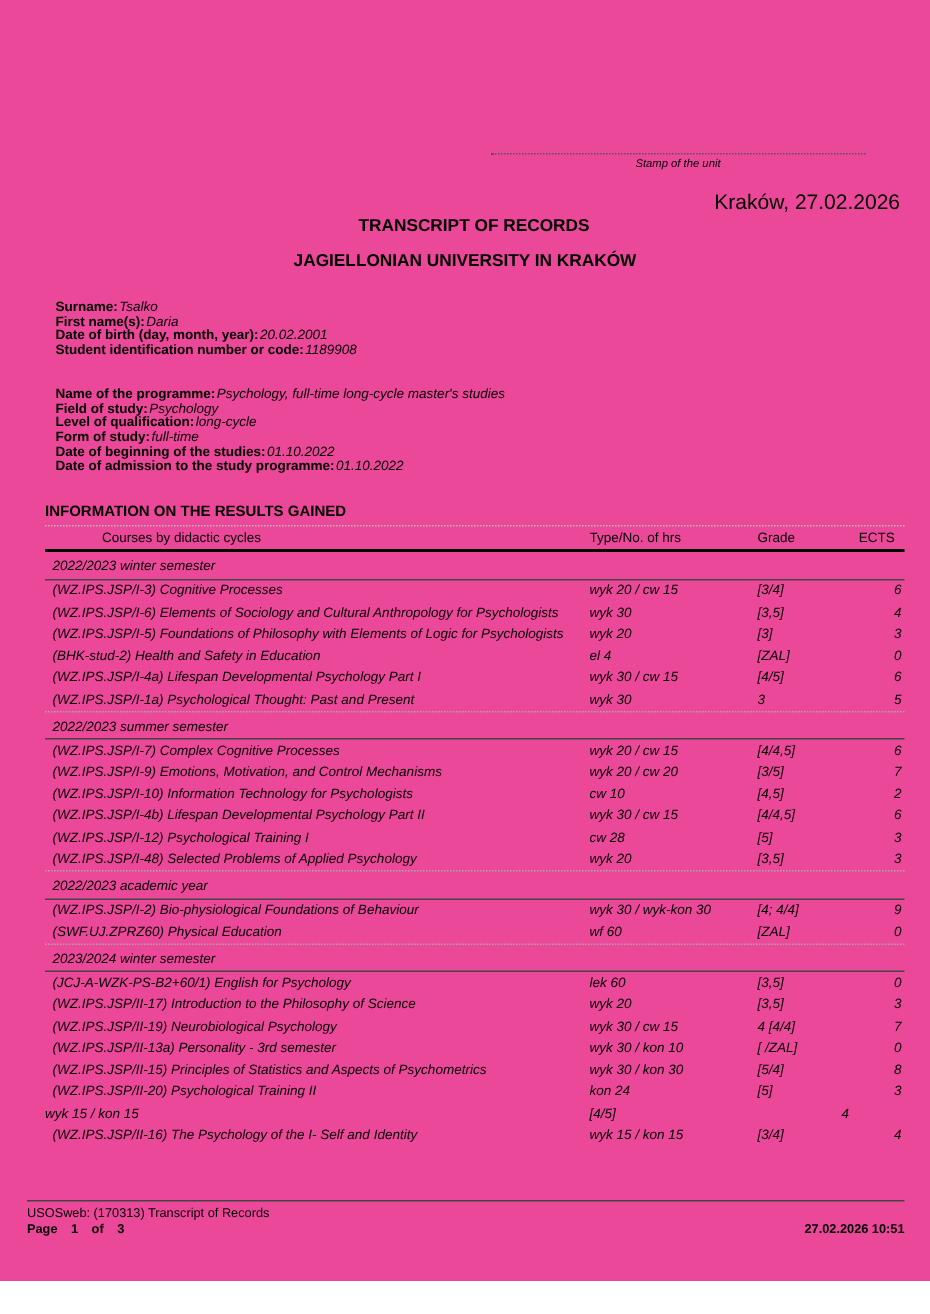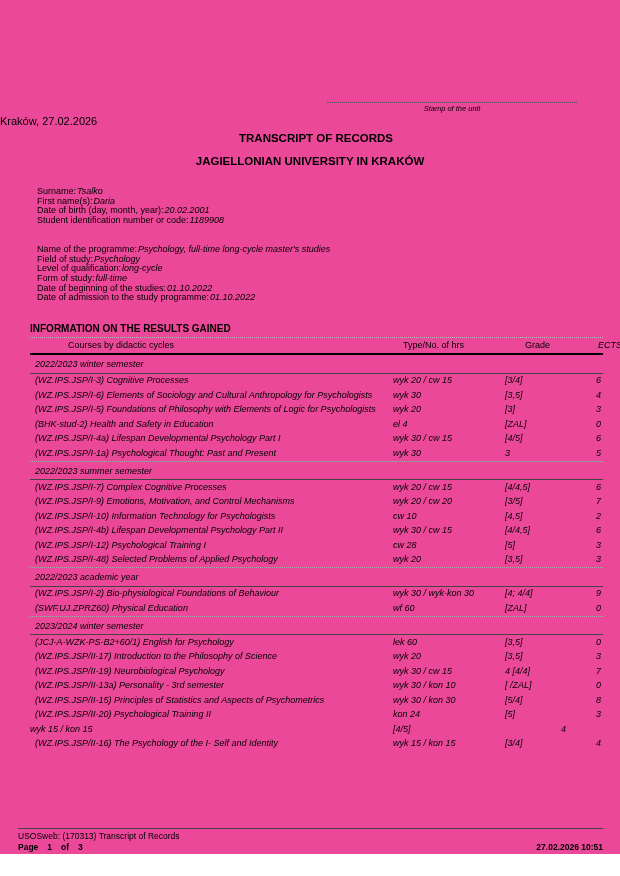--- a/index.html
+++ b/index.html
@@ -19,77 +19,76 @@
 
   
   .stamp-area { margin: 102px 0 0 327px; width: 250px; }
   .stamp-line { border-top: 1px dotted #555; height: 0; }
   .stamp-label {
     text-align: center; font-style: italic;
     font-size: 7.5px; line-height: 9px; margin-top: 1px;
   }
 
   .place-date {
-    text-align: left; margin-right: 20px; margin-top: 3px;
-    font-size: 11px; line-height: 11px;
+    text-align: right; margin-right: 20px; margin-top: 16px;
+    font-size: 14px; line-height: 11px;
   }
 
   .doc-title {
     text-align: center; font-weight: bold;
     font-size: 11.5px; line-height: 12px; margin-top: 5px; padding-left: 12px;
   }
   .doc-subtitle {
     text-align: center; font-weight: bold;
     font-size: 11.5px; line-height: 12px; margin-top: 11px;
   }
 
   
   .section { margin-left: 30px; margin-right: 17px; }
   .sec-student { margin-top: 20px; }
   .sec-studies { margin-top: 19px; }
   .sec-results { margin-top: 21px; }
   .section-heading { font-weight: bold; font-size: 10px; line-height: 10.5px; }
   .fields { margin-left: 7px; margin-top: 2px; }
   .field-line { font-size: 9px; line-height: 9.7px; }
-  .f-label { font-style: normal; }
+  .f-label { font-style: normal; font-weight: bold; }
   .f-value { font-style: italic; margin-left: 1px; }
 
   
   .results-table { margin-top: 2px; width: 573px; font-size: 9px; }
   .grid-row {
     display: grid;
     grid-template-columns: 363px 112px 63px 1fr;
   }
   .table-header {
     border-top: 1px dotted #bbb;
     border-bottom: 2.5px solid #000;
     padding: 2px 0 3px 0;
     line-height: 10.5px;
-    gap: 10px;
   }
   .th { font-style: normal; }
   .th-courses { padding-left: 38px; }
-  .th-ects { text-align: left; padding-right: 2px; font-style: italic; }
+  .th-ects { text-align: center; padding-right: 2px; }
 
   .group-header {
     padding: 4px 0 2px 5px;
     border-bottom: 1px solid #444;
     font-style: italic;
     line-height: 11.5px;
   }
   .group.dotted-top .group-header { border-top: 1px dotted #aaa; }
   .course-row { padding: 1.5px 0; line-height: 11.5px; }
   .cell { font-style: italic; }
   .c-name { padding-left: 5px; padding-right: 6px; }
   .c-ects { text-align: right; padding-right: 2px; }
 
   
   .footer {
     position: absolute;
-    left: 18px; right: 17px; top: 828px;
+    left: 18px; right: 17px; top: 800px;
     border-top: 1px solid #444;
     padding-top: 2px;
   }
   .footer-system { font-size: 8.5px; line-height: 10px; }
   .footer-bottom {
     display: flex; justify-content: space-between;
     font-weight: bold; font-size: 8.5px; line-height: 10px; margin-top: 1px; gap: 20px;
   }
   .page-indicator span { margin-right: 9px; }
   .page-indicator span:last-child { margin-right: 0; }

